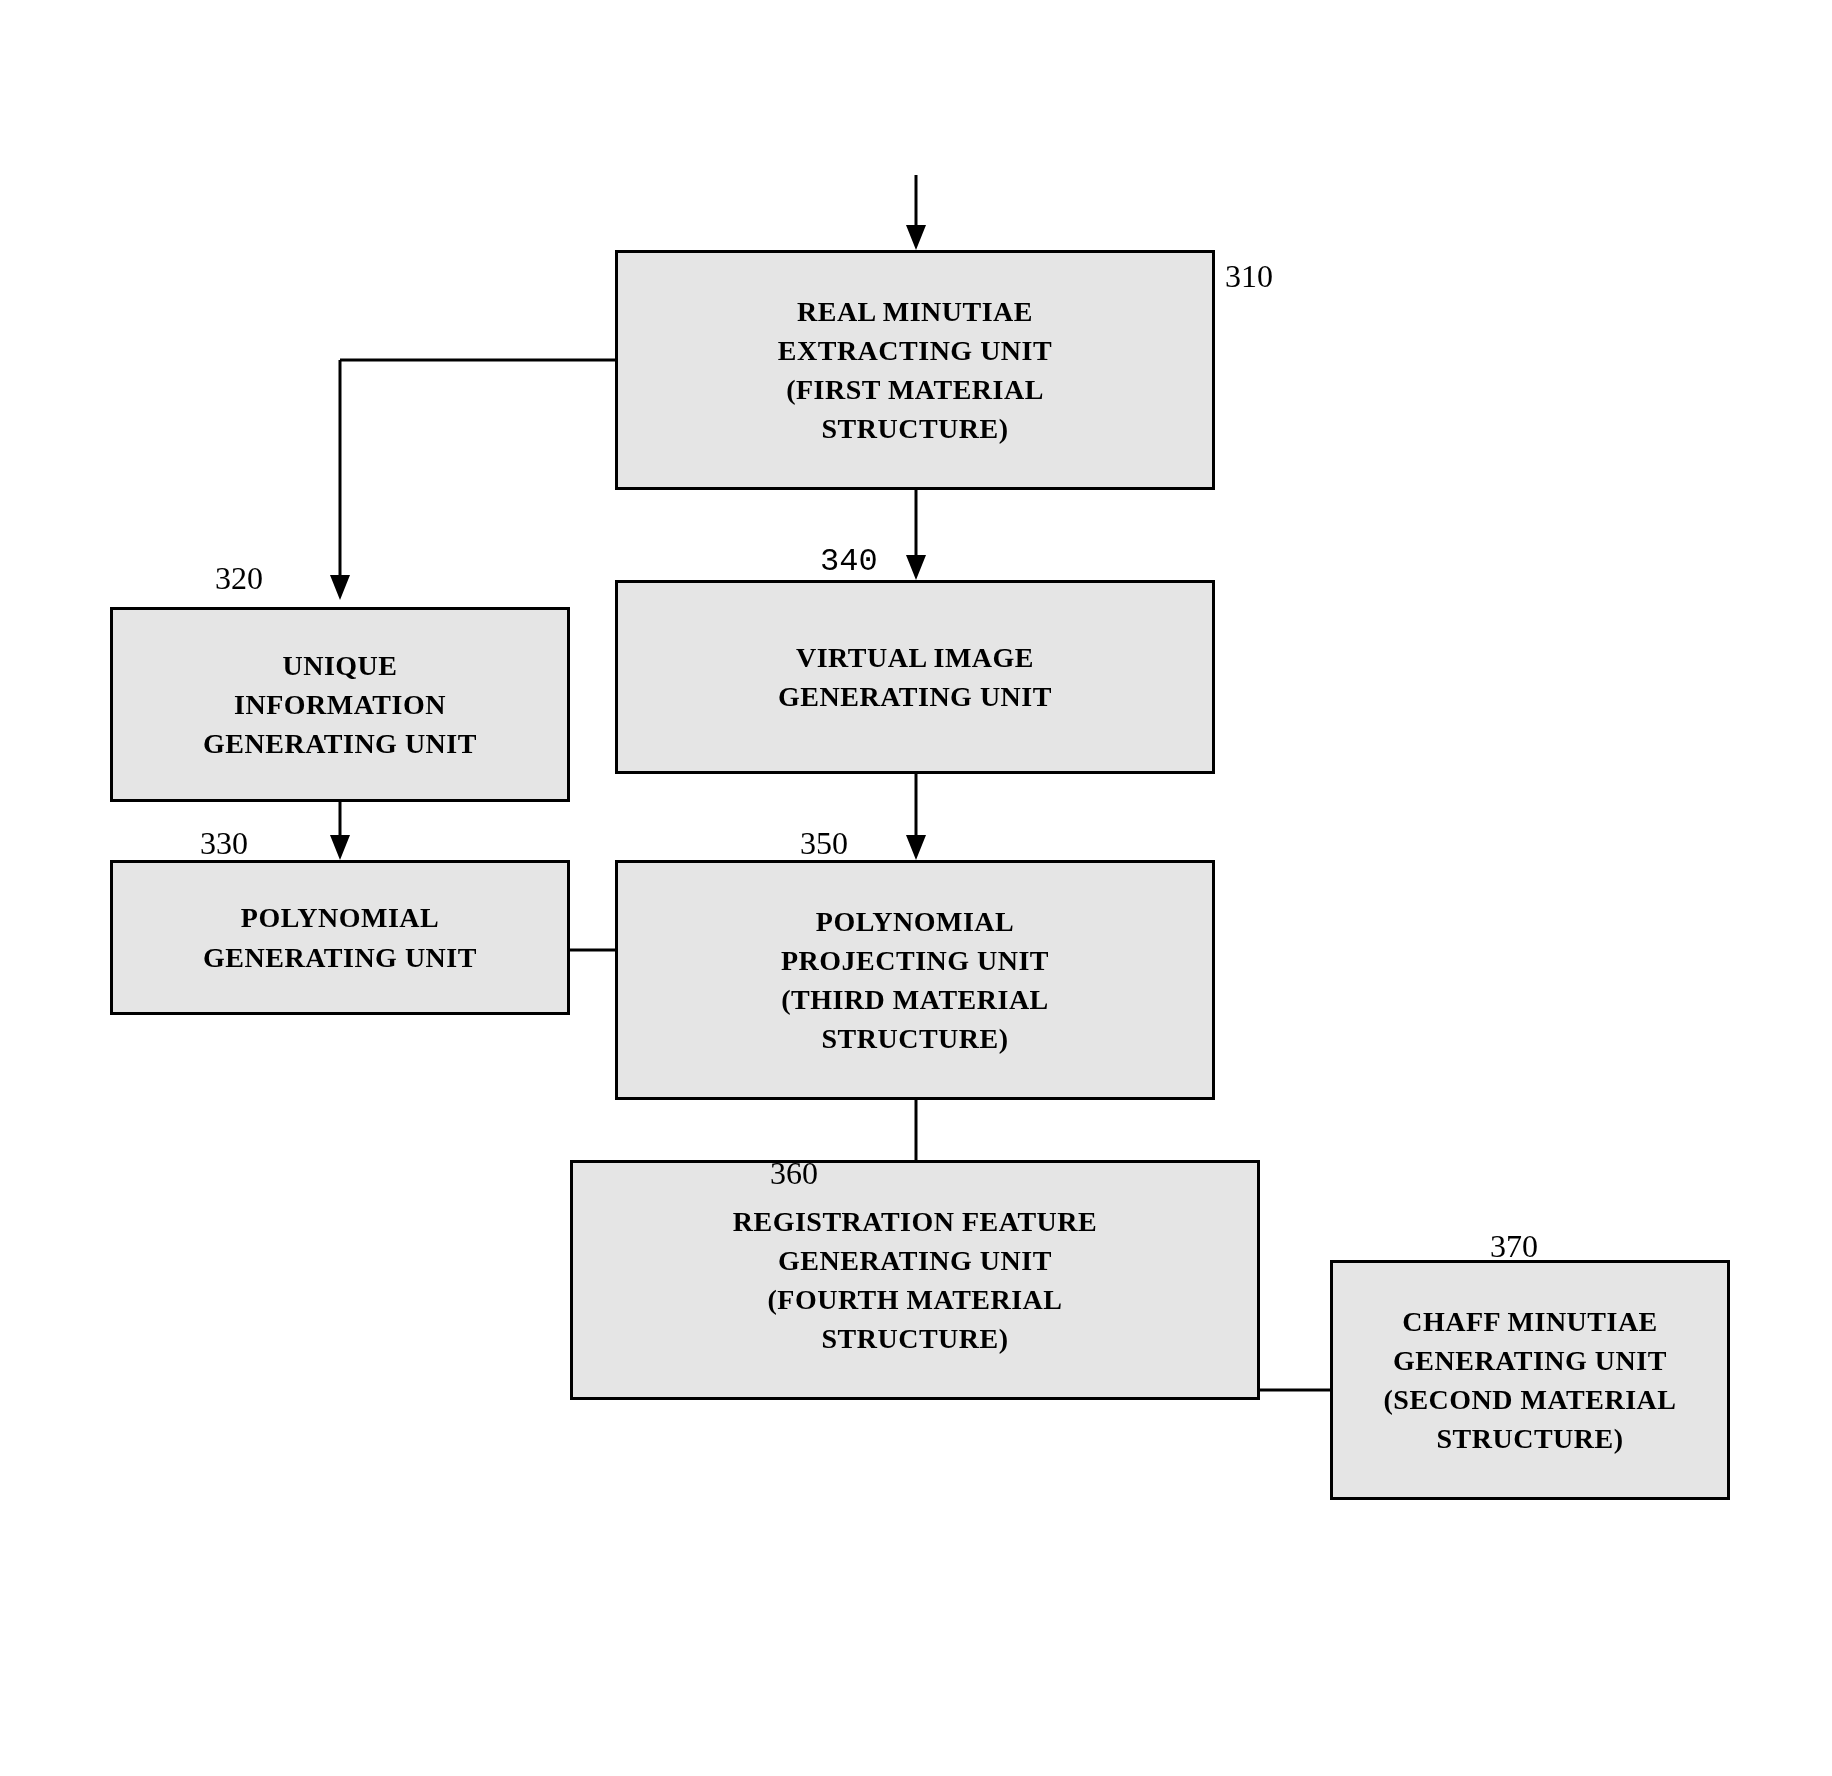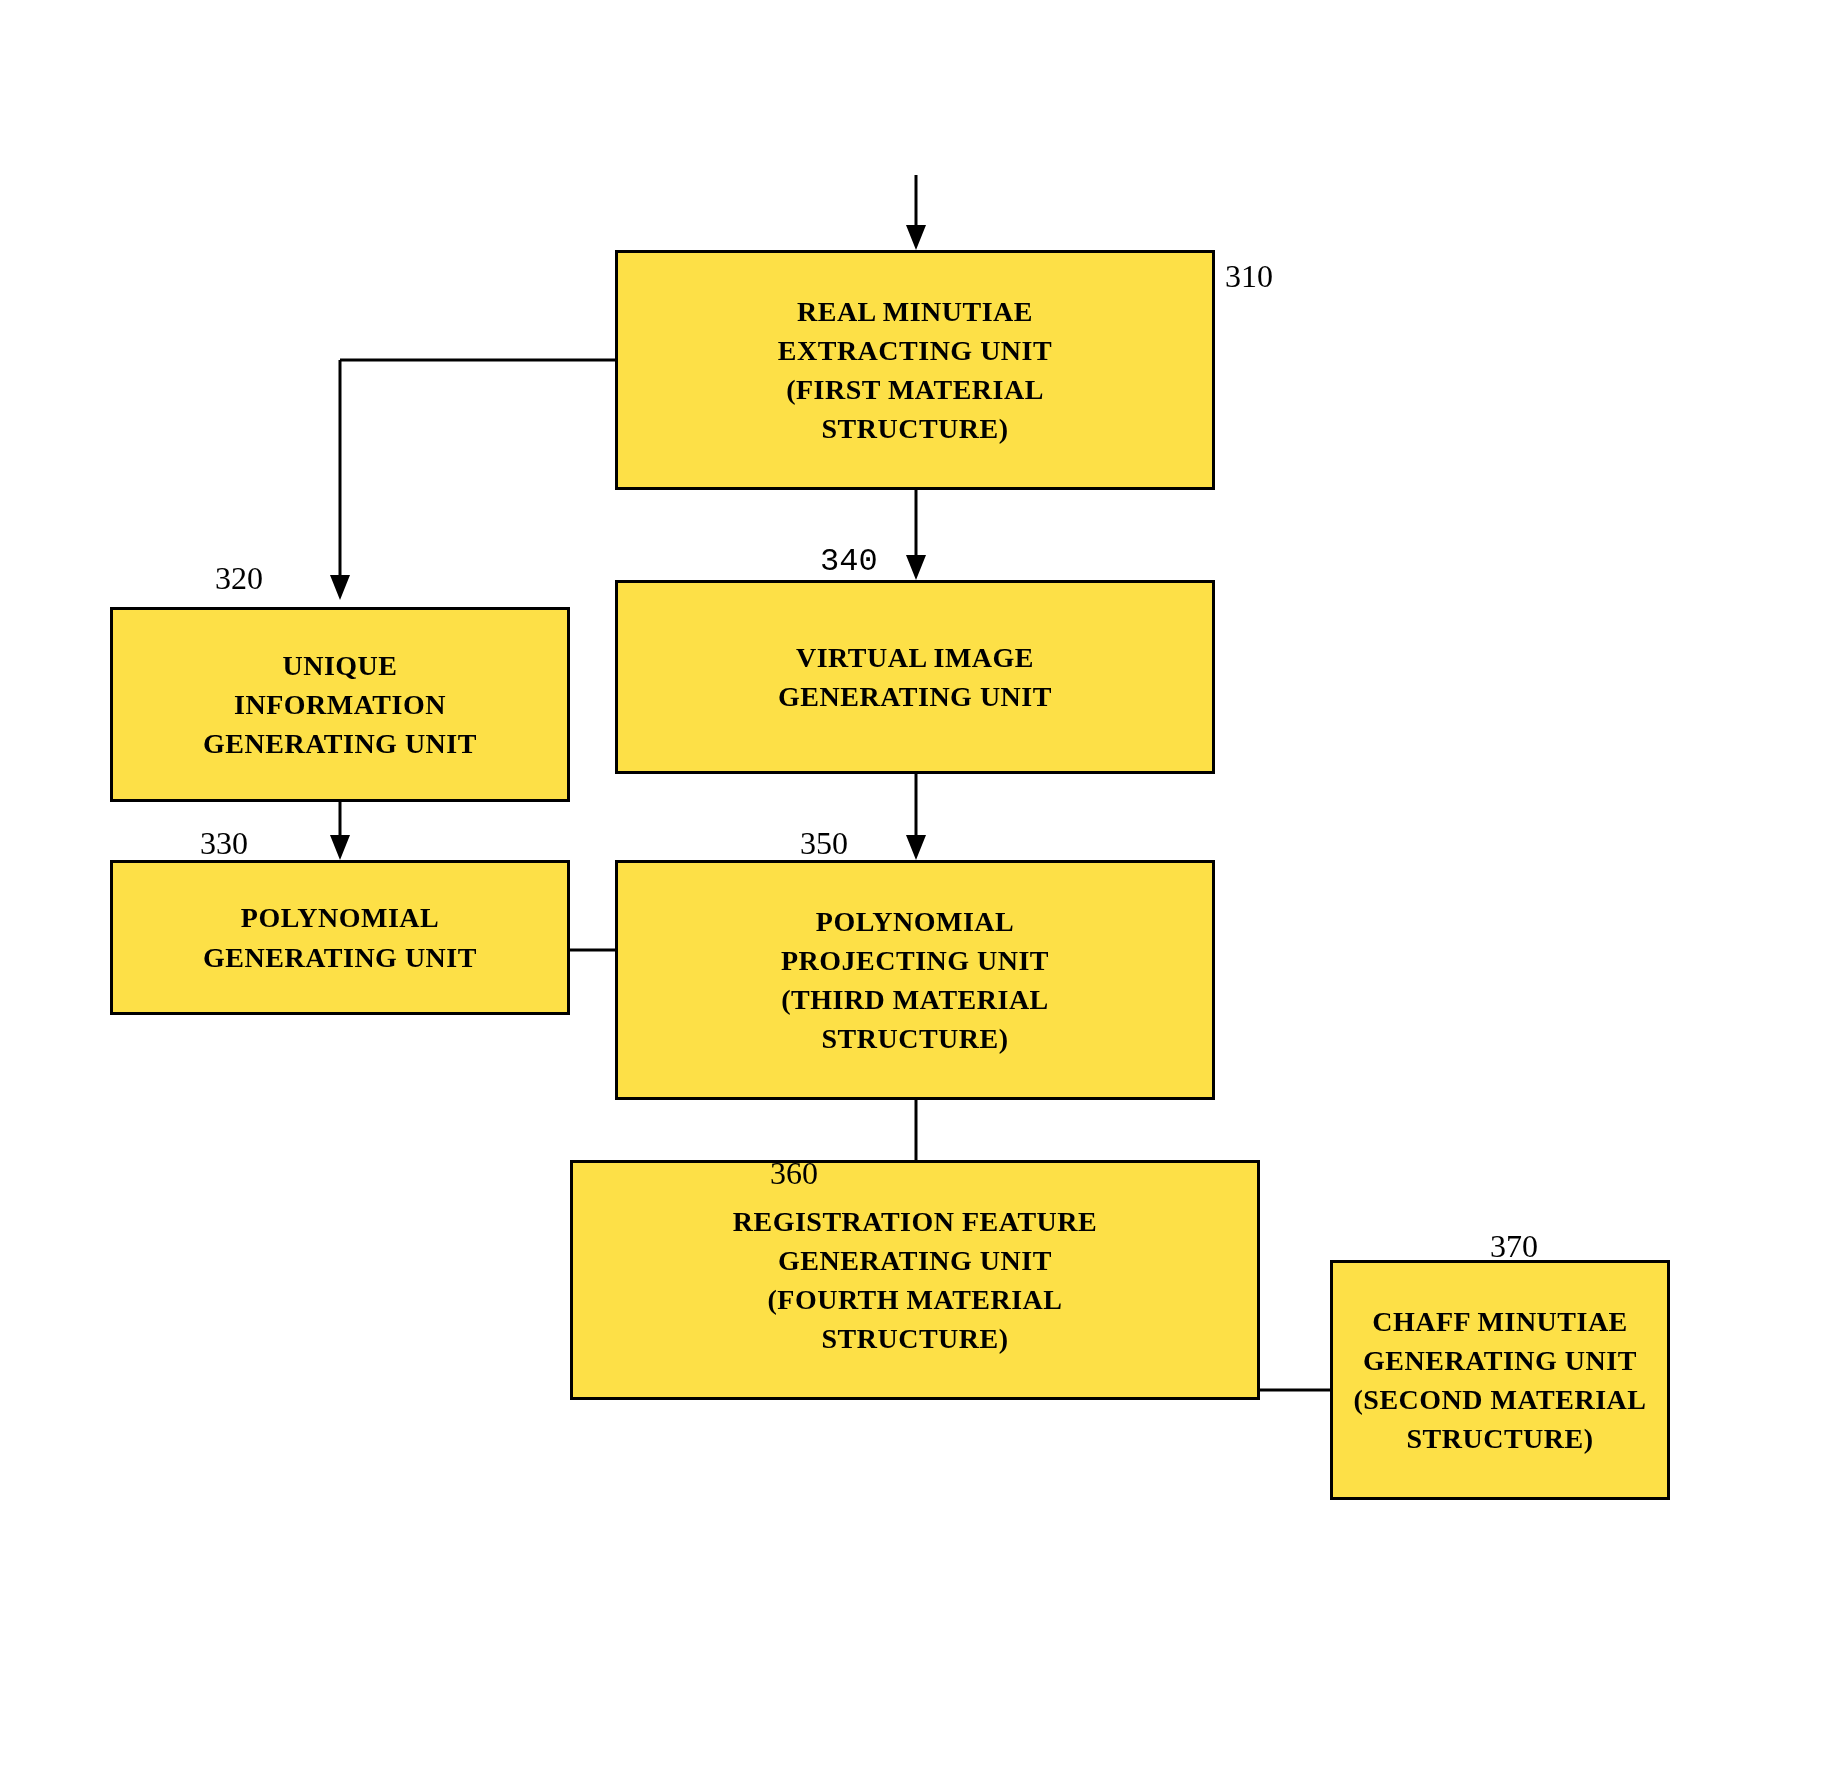--- a/index.html
+++ b/index.html
@@ -13,21 +13,21 @@
     }
     .diagram-container {
       width: 1832px;
       height: 1776px;
       position: relative;
       background: #fff;
     }
     .box {
       position: absolute;
       border: 3px solid #000;
-      background: #fde047;
+      background: #e5e5e5;
       display: flex;
       align-items: center;
       justify-content: center;
       text-align: center;
       font-size: 28px;
       font-weight: bold;
       line-height: 1.4;
       letter-spacing: 0.5px;
     }
     .label {
@@ -111,19 +111,19 @@
   </div>
 
   <div class="label" style="left: 800px; top: 825px;">350</div>
 
   <div class="box" style="left: 570px; top: 1160px; width: 690px; height: 240px;">
     <span>REGISTRATION FEATURE<br>GENERATING UNIT<br>(FOURTH MATERIAL<br>STRUCTURE)</span>
   </div>
 
   <div class="label" style="left: 770px; top: 1155px;">360</div>
 
-  <div class="box" style="left: 1330px; top: 1260px; width: 340px; height: 240px;">
+  <div class="box" style="left: 1330px; top: 1260px; width: 400px; height: 240px;">
     <span>CHAFF MINUTIAE<br>GENERATING UNIT<br>(SECOND MATERIAL<br>STRUCTURE)</span>
   </div>
 
   <div class="label" style="left: 1490px; top: 1228px;">370</div>
 
 </div>
 
 </body></html>

